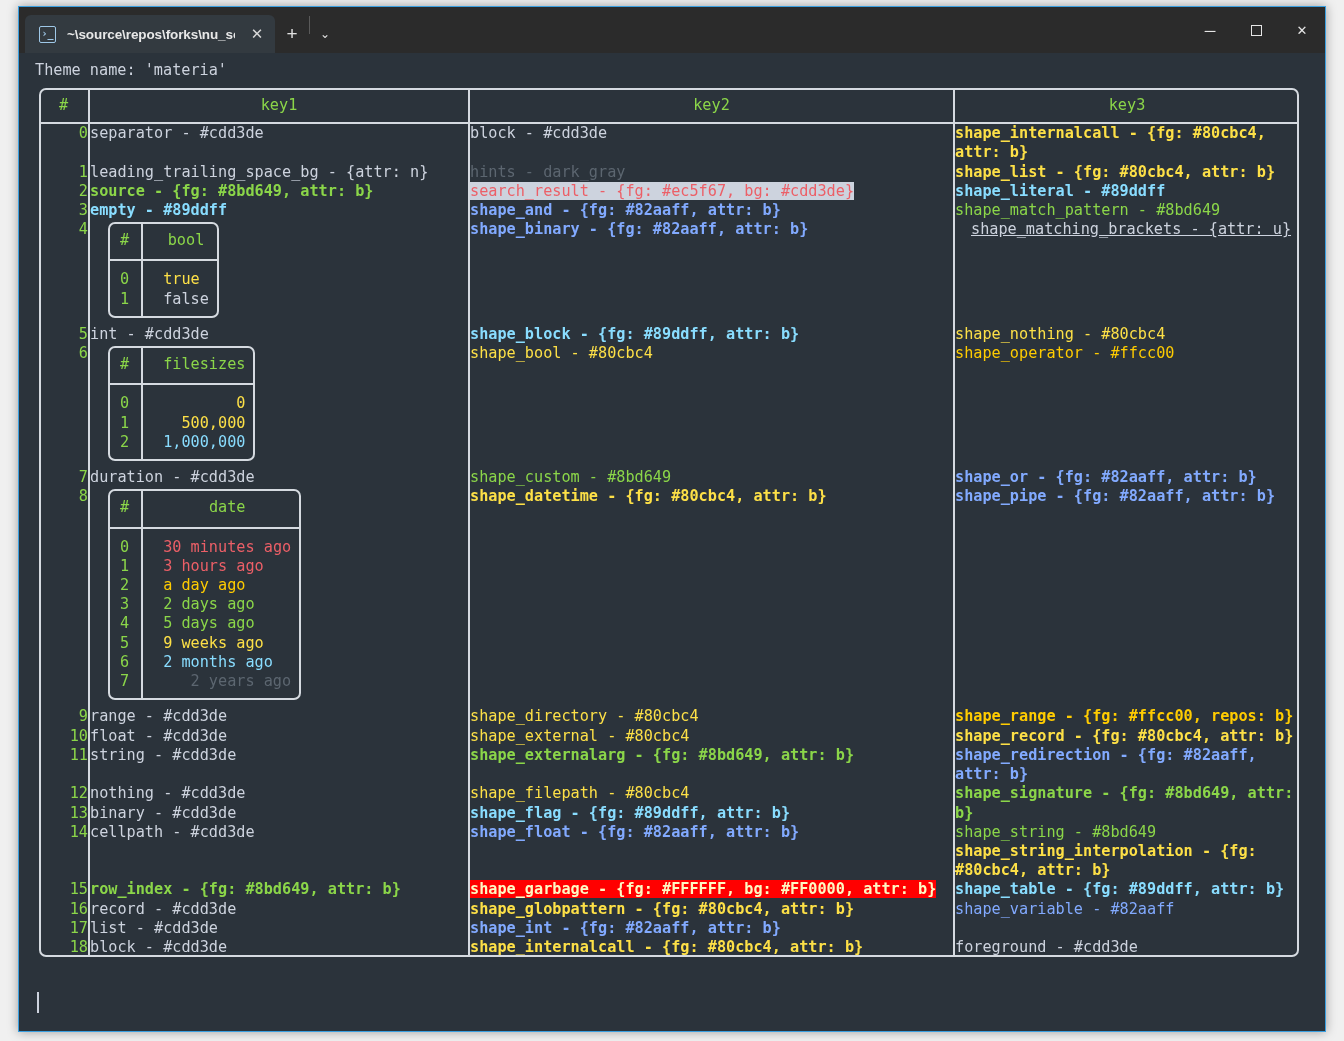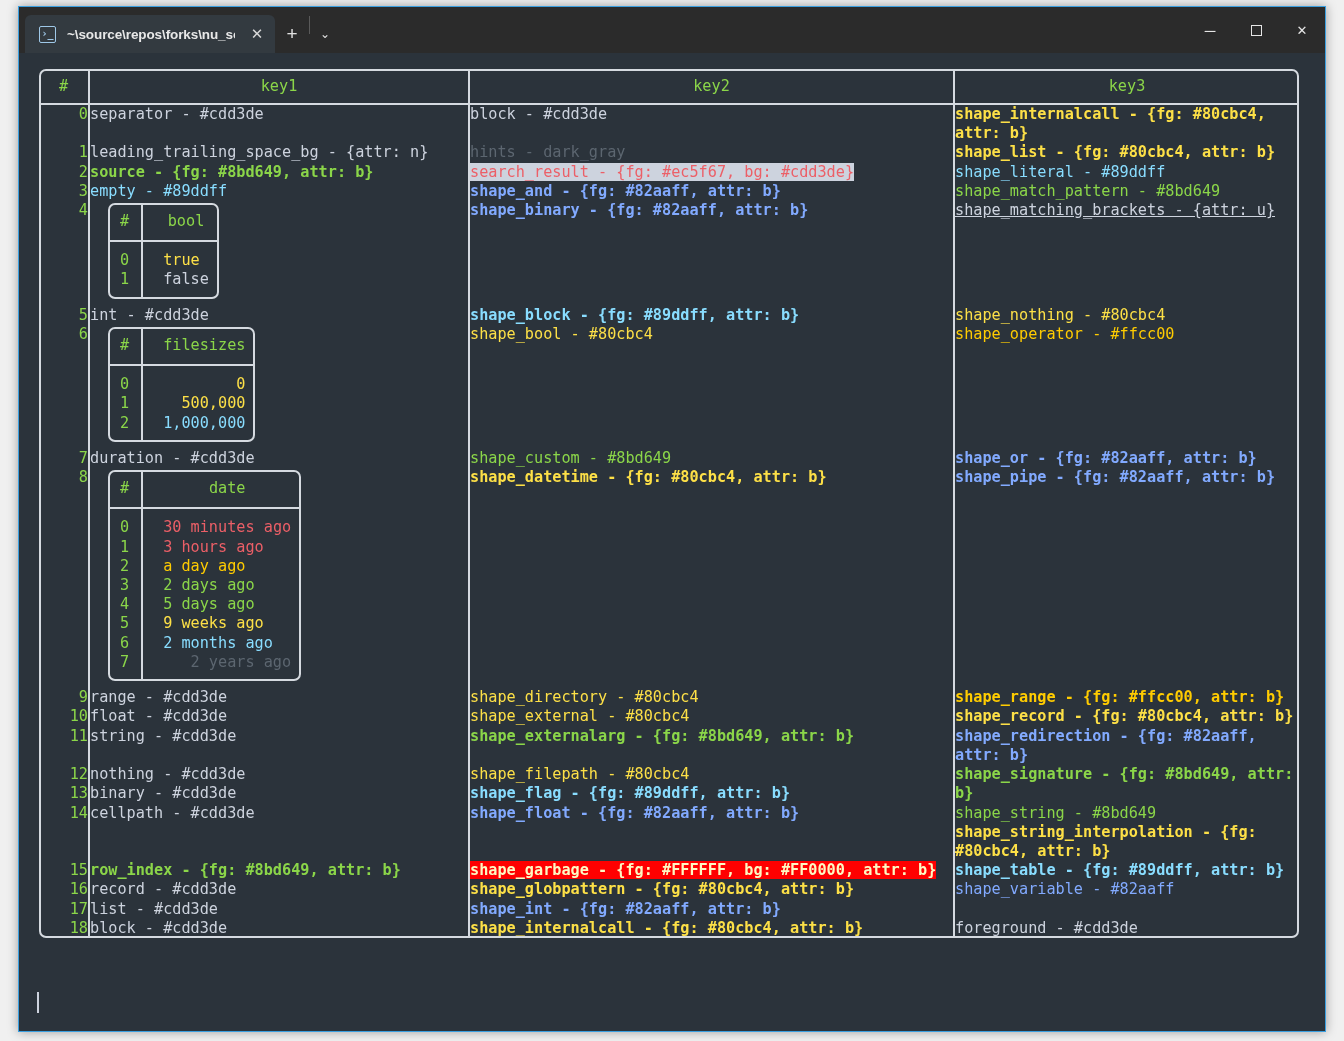--- a/index.html
+++ b/index.html
@@ -106,27 +106,27 @@
   #tablewrap { position: relative; }
   .outerframe {
     position: absolute; left: 0; right: 0; top: 0; bottom: 0;
     border: 2px solid #d5dae0; border-radius: 7px;
     pointer-events: none;
   }
   
   .fg      { color: #cdd3de; }
   .green   { color: #8bd649; }
   .cyan    { color: #fde047; }
-  .ltblue  { color: #89ddff; }
+  .ltblue  { color: #89ddff; font-weight: bold; }
   .blue    { color: #82aaff; }
   .yellow  { color: #ffcc00; }
   .red     { color: #ec5f67; }
   .gray    { color: #5c6670; text-align: right; }
   .bold    { font-weight: bold; }
-  .uline   { text-decoration: underline; }
+  .uline   { text-decoration: underline; padding-left: 16px; }
   .hl-search { background: #cdd3de; color: #ec5f67; }
   .hl-garbage { background: #ff0000; color: #fef9c3; font-weight: bold; }
   
   .nested { margin: 2px 0 2px 18px; display: inline-block; position: relative; padding: 0; }
   table.inner { border-collapse: collapse; }
   table.inner td, table.inner th {
     padding: 0 10px; height: 19.2px; line-height: 19.2px;
     font-size: 15.2px; font-weight: normal;
   }
   table.inner th { color: #8bd649; text-align: center; padding-top: 9px; padding-bottom: 9px; }
@@ -166,20 +166,21 @@
       <div class="wb min">─</div>
       <div class="wb">
           <span class="sq"></span>
         </div>
       <div class="wb">✕</div>
     </div>
   </div>
 
   <div id="term">
 
+    <div class="line fg">Theme name: 'materia'</div>
 
     <div id="tablewrap">
       <div class="outerframe"></div>
       <table class="nu">
         <colgroup>
           <col class="c-idx">
             <col class="c-k1">
             <col class="c-k2">
             <col class="c-k3">
         </colgroup>
@@ -346,21 +347,21 @@
                 <div class="bodyline"><span class="fg">range - #cdd3de</span></div>
                 <div class="bodyline"><span class="fg">float - #cdd3de</span></div>
                 <div class="bodyline"><span class="fg">string - #cdd3de</span></div>
               </td>
               <td class="vsep cellpad">
                 <div class="bodyline"><span class="cyan">shape_directory - #80cbc4</span></div>
                 <div class="bodyline"><span class="cyan">shape_external - #80cbc4</span></div>
                 <div class="bodyline"><span class="green bold">shape_externalarg - {fg: #8bd649, attr: b}</span></div>
               </td>
               <td class="vsep cellpad">
-                <div class="bodyline"><span class="yellow bold">shape_range - {fg: #ffcc00, attr: b}</span></div>
+                <div class="bodyline"><span class="yellow bold">shape_range - {fg: #ffcc00, repos: b}</span></div>
                 <div class="bodyline"><span class="cyan bold">shape_record - {fg: #80cbc4, attr: b}</span></div>
                 <div class="bodyline"><span class="blue bold">shape_redirection - {fg: #82aaff, attr: b}</span></div>
               </td>
             </tr>
             <tr>
               <td class="idxcell">
                 <div class="bodyline">12</div>
                 <div class="bodyline">13</div>
                 <div class="bodyline">14</div>
               </td>

